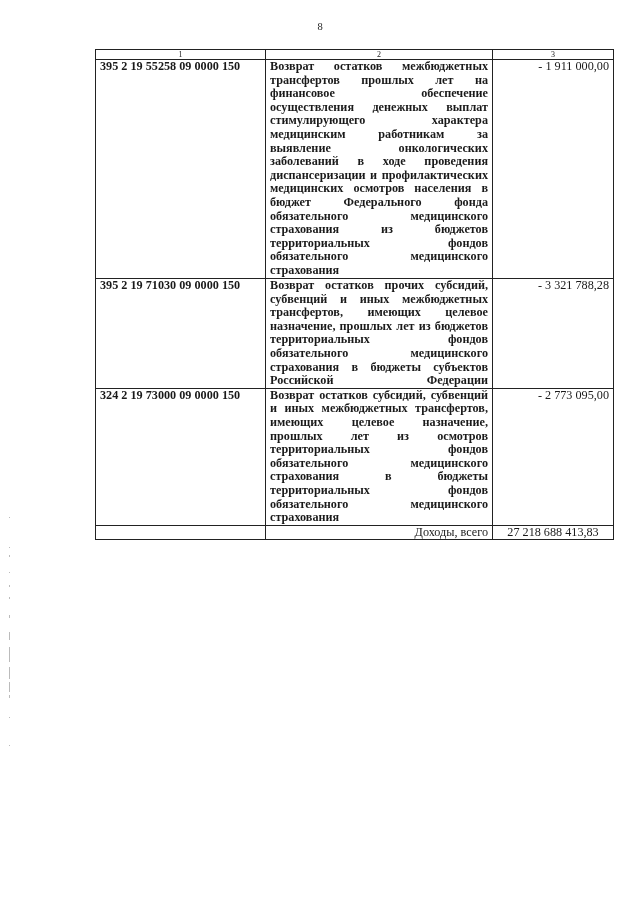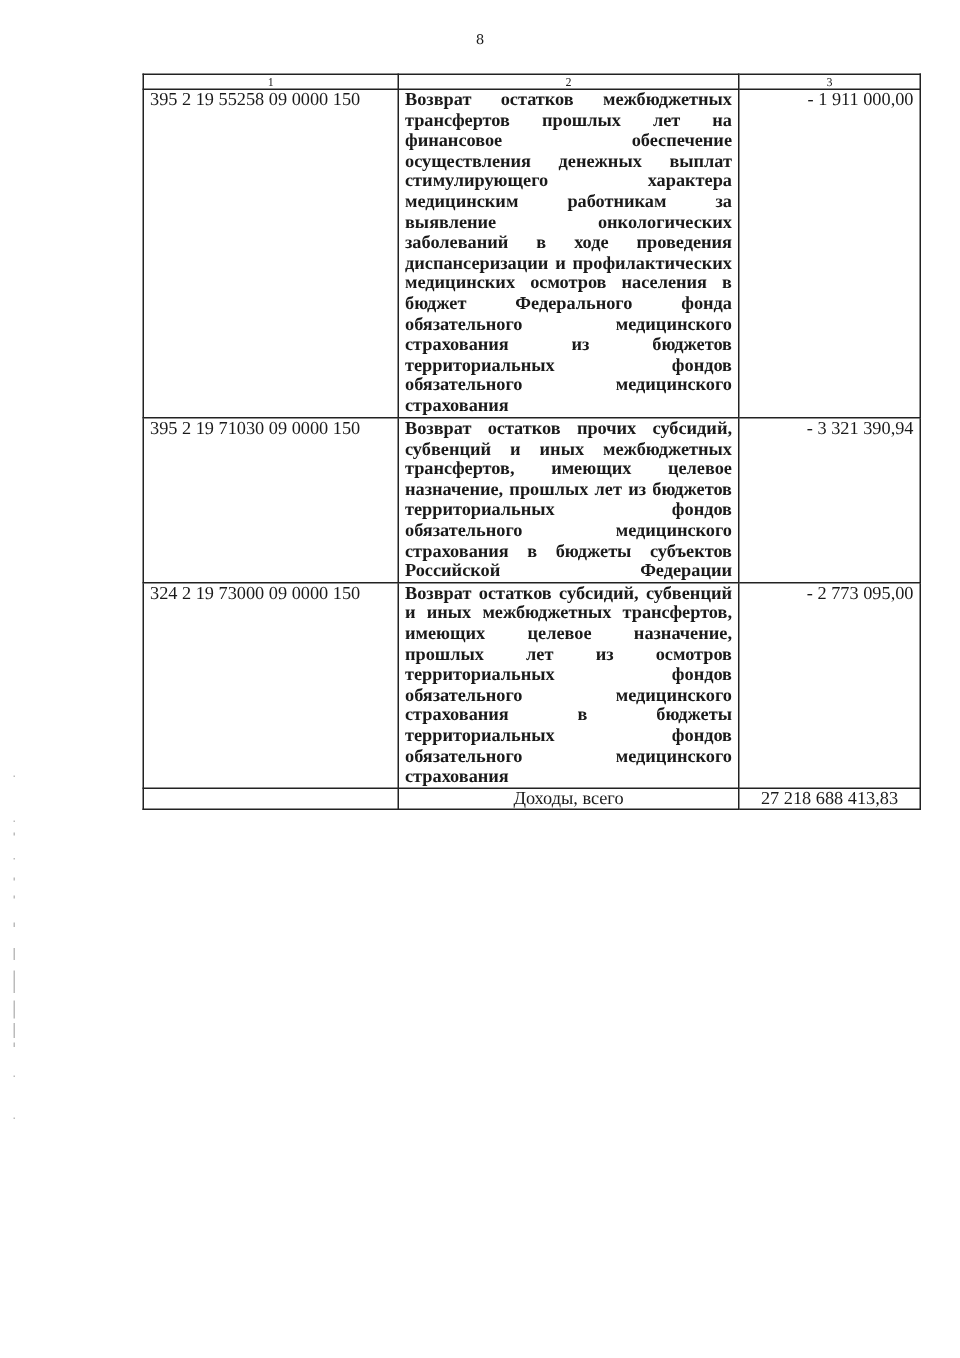--- a/index.html
+++ b/index.html
@@ -6,24 +6,24 @@
   body { width: 640px; height: 905px; position: relative; overflow: hidden;
          font-family: "DejaVu Serif", "Liberation Serif", serif; color: #1a1a1a; }
   .page-num { position: absolute; top: 22px; left: 0; width: 640px; text-align: center;
               font-size: 9px; }
   table.doc { position: absolute; top: 49px; left: 95px; width: 518px;
               border-collapse: collapse; table-layout: fixed;
               font-family: "Liberation Serif", "DejaVu Serif", serif; font-size: 12.2px; line-height: 13.6px; }
   table.doc td, table.doc th { border: 1px solid #222; vertical-align: top; padding: 0 4px; }
   table.doc th { font-weight: normal; font-size: 8px; line-height: 9px; text-align: center; padding: 0; }
   col.c1 { width: 170px; } col.c2 { width: 227px; } col.c3 { width: 121px; }
-  td.code { padding-top: 1px; white-space: nowrap; }
+  td.code { padding-top: 1px; white-space: nowrap; font-weight: bold; }
   td.desc { text-align: justify; text-align-last: justify; padding-top: 1px; padding-bottom: 0; font-weight: bold; }
   td.amount { vertical-align: bottom; text-align: right; padding-right: 10px; white-space: nowrap; margin-top: 20px; }
-  td.total-label { text-align: center; }
+  td.total-label { text-align: right; }
   td.total-amount { text-align: center; padding-right: 6px; white-space: nowrap; }
   .margin-marks { position: absolute; left: 9px; top: 517px; width: 2px; height: 230px; }
   .margin-marks i { position: absolute; left: 0; width: 1px; background: #bbb; }
 </style>
 </head>
 <body>
 
 <div class="page-num">8</div>
 
 <table class="doc">
@@ -41,21 +41,21 @@
   </thead>
   <tbody>
     <tr style="height:219px">
       <td class="code">395 2 19 55258 09 0000 150</td>
       <td class="desc">Возврат остатков межбюджетных трансфертов прошлых лет на финансовое обеспечение осуществления денежных выплат стимулирующего характера медицинским работникам за выявление онкологических заболеваний в ходе проведения диспансеризации и профилактических медицинских осмотров населения в бюджет Федерального фонда обязательного медицинского страхования из бюджетов территориальных фондов обязательного медицинского страхования</td>
       <td class="amount">- 1 911 000,00</td>
     </tr>
     <tr style="height:107px">
       <td class="code">395 2 19 71030 09 0000 150</td>
       <td class="desc">Возврат остатков прочих субсидий, субвенций и иных межбюджетных трансфертов, имеющих целевое назначение, прошлых лет из бюджетов территориальных фондов обязательного медицинского страхования в бюджеты субъектов Российской Федерации</td>
-      <td class="amount">- 3 321 390,94</td>
+      <td class="amount">- 3 321 788,28</td>
     </tr>
     <tr style="height:136px">
       <td class="code">324 2 19 73000 09 0000 150</td>
       <td class="desc">Возврат остатков субсидий, субвенций и иных межбюджетных трансфертов, имеющих целевое назначение, прошлых лет из осмотров территориальных фондов обязательного медицинского страхования в бюджеты территориальных фондов обязательного медицинского страхования</td>
       <td class="amount">- 2 773 095,00</td>
     </tr>
     <tr>
       <td></td>
       <td class="total-label">Доходы, всего</td>
       <td class="total-amount">27 218 688 413,83</td>

